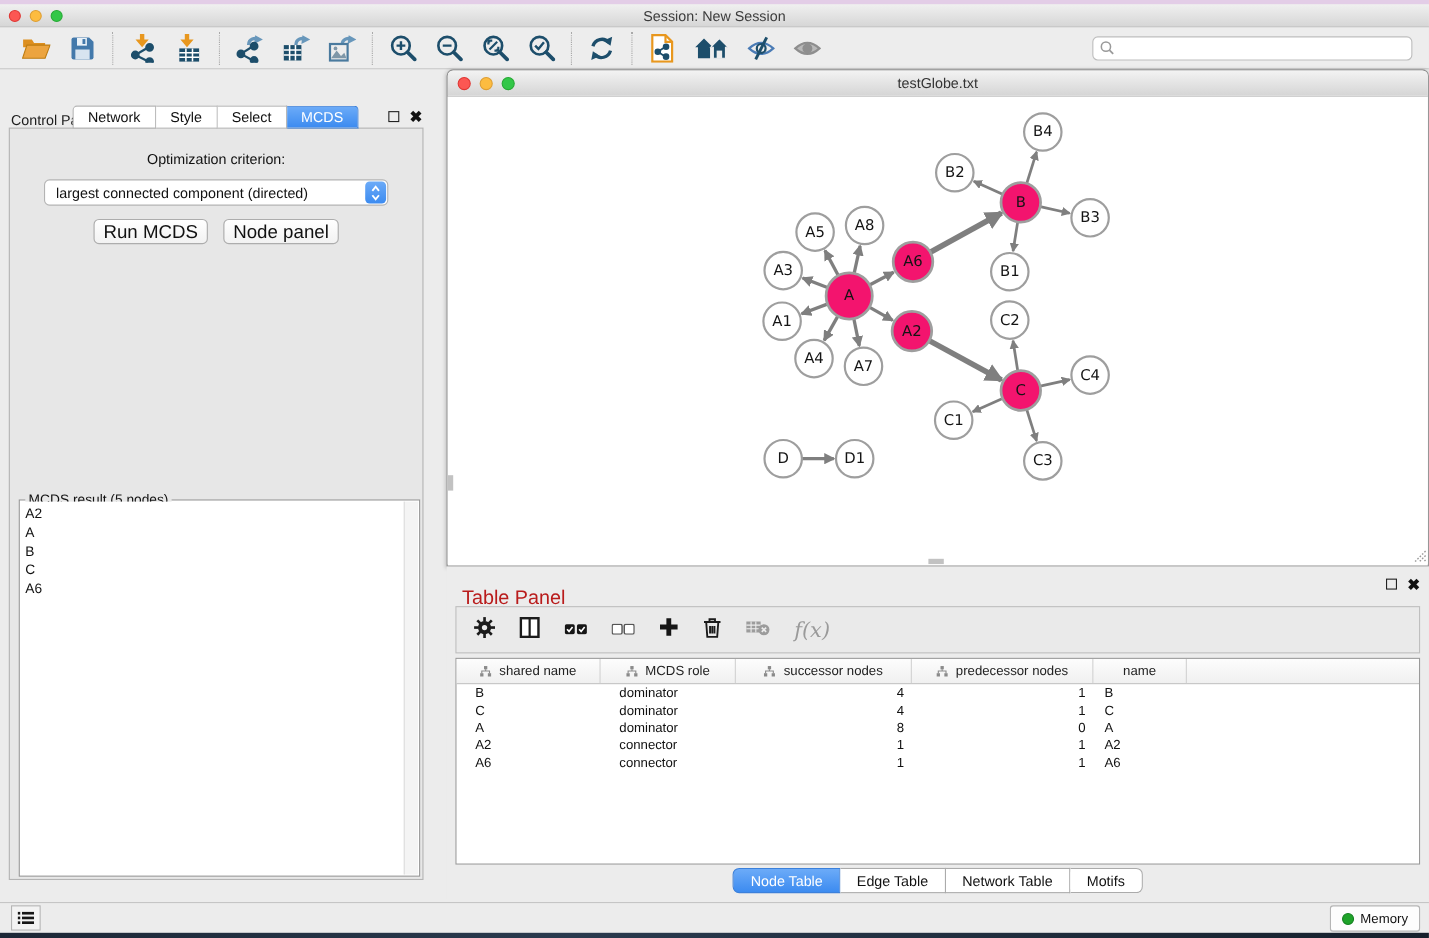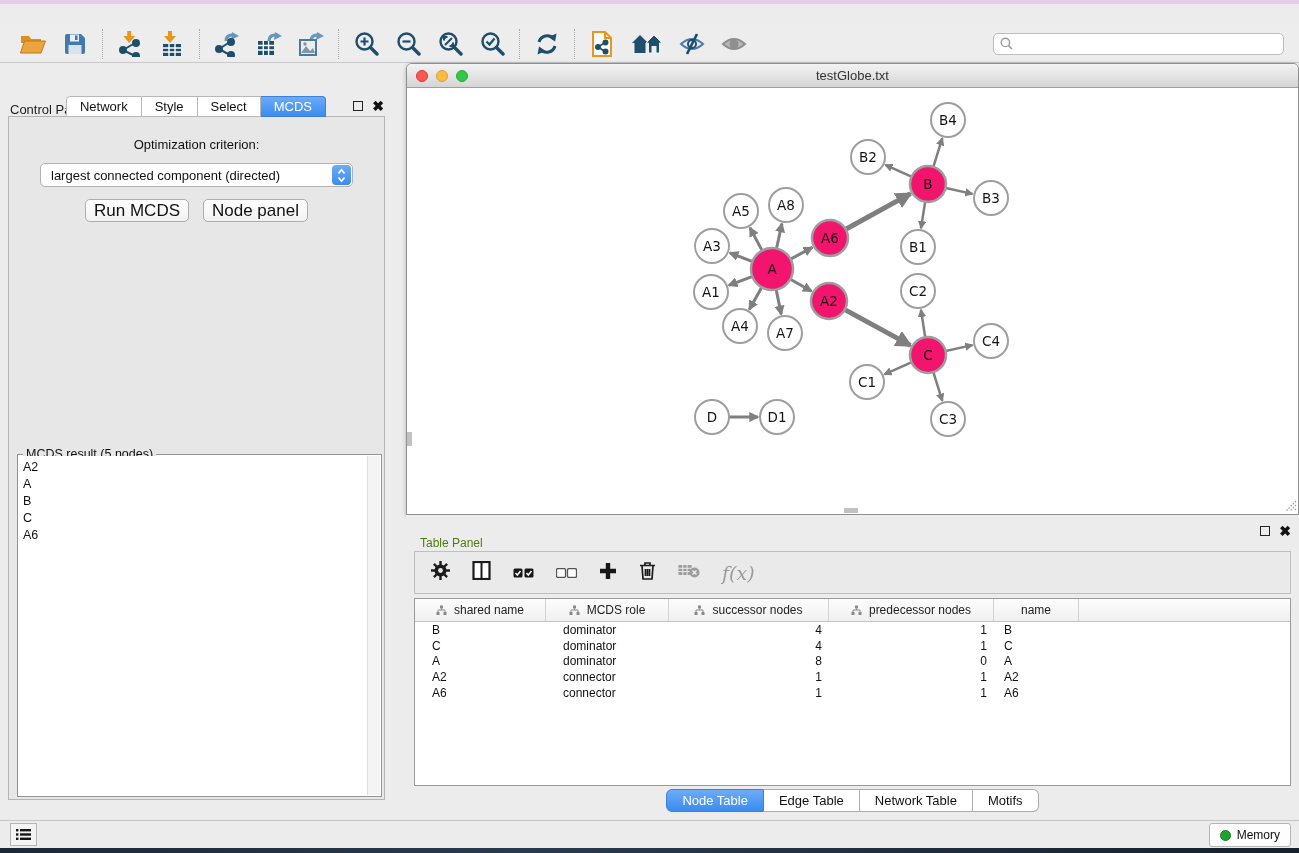--- a/index.html
+++ b/index.html
@@ -74,21 +74,21 @@
   .nw-title { position:absolute; left:0; right:0; text-align:center; font-size:13px; color:#333; }
   .nw-canvas { position:relative; width:100%; height:425px; background:#fff; overflow:hidden; }
   .node-label { font-family:"DejaVu Sans","Liberation Sans",sans-serif; font-size:13.5px; fill:#141414; }
   .scroll-chip-v { position:absolute; left:0; top:344px; width:5px; height:14px; background:#c2c2c2; }
   .scroll-chip-h { position:absolute; left:437px; bottom:0; width:14px; height:5px; background:#c2c2c2; }
   .resize-grip { position:absolute; right:1px; bottom:1px; }
 
   
   .table-panel { position:absolute; left:406px; top:515px; width:893px; height:303px; background:#ececec; }
   .tp-header { position:absolute; left:0; top:6px; width:100%; height:24px; display:flex; align-items:center; }
-  .tp-header .pname { font-size:12px; color:#4d7c0f; margin-left:14px;margin-top:20px; }
+  .tp-header .pname { font-size:18px; color:#b91c1c; margin-left:14px;margin-top:20px; }
   .tp-toolbar { position:absolute; left:8px; top:36px; width:877px; height:43px; background:#eaeaea;
     border:1px solid #bfbfbf; display:flex; align-items:center; gap:22px; padding-left:16px; }
   .fx { font-family:"DejaVu Serif",serif; font-style:italic; color:#9a9a9a; font-size:19px; }
   .tp-table { position:absolute; left:8px; top:83px; width:877px; height:188px; background:#fff;
     border:1px solid #9a9a9a; overflow:hidden; }
   .thead { display:flex; height:23px; background:linear-gradient(#fdfdfd,#f0f0f0);
     border-bottom:1px solid #c2c2c2; }
   .hcell { display:flex; align-items:center; justify-content:center; gap:7px; font-size:12px; color:#222;
     border-right:1px solid #d2d2d2; }
   .hcell svg { flex:0 0 auto; }
@@ -119,20 +119,28 @@
 
   .x-ico { font-size:14px; font-weight:bold; color:#111; line-height:10px; }
 </style>
 </head>
 <body>
 
 <div id="app">
 
   <div class="top-strip"></div>
 
+  <div class="titlebar">
+    <div class="title">Session: New Session</div>
+    <div class="lights">
+      <div class="light red"></div>
+      <div class="light yellow"></div>
+      <div class="light green"></div>
+    </div>
+  </div>
 
   <div class="toolbar">
     <div class="tgroup">
       <div class="tbtn">
         <svg width="26" height="22" viewBox="0 0 26 22">
           <path d="M1 3 h8 l2 3 h10 v4 H1 z" fill="#dd8f1f"></path>
           <path d="M4.5 8 h21 l-4.5 12 H0.5 z" fill="#eca43f" stroke="#bd7c12" stroke-width="1"></path>
         </svg>
       </div>
       <div class="tbtn">

